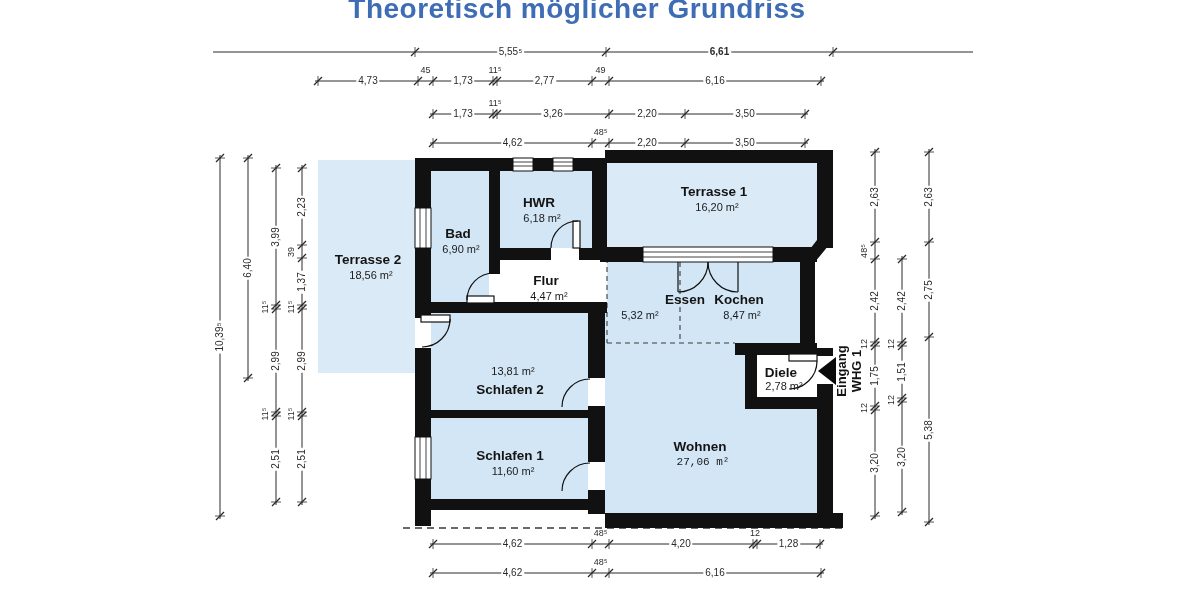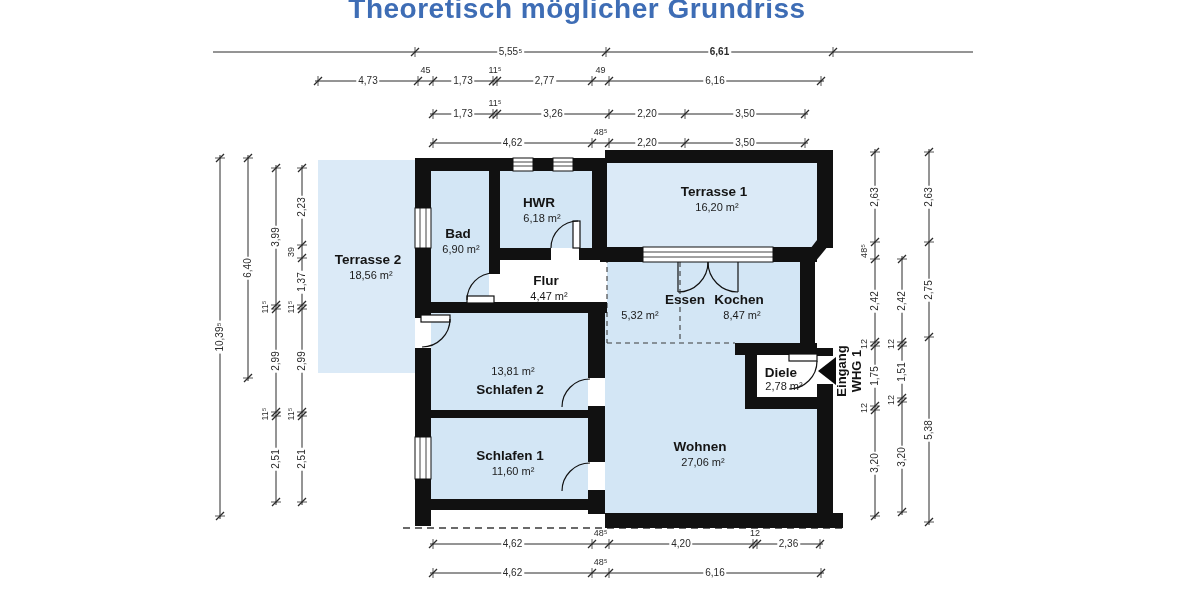--- a/index.html
+++ b/index.html
@@ -317,21 +317,21 @@
       <div class="room-area" style="left: 717px; top: 207px;">16,20 m²</div>
       <div class="room-name" style="left: 665px; top: 299px; padding-left: 40px;">Essen</div>
       <div class="room-area" style="left: 640px; top: 315px;">5,32 m²</div>
       <div class="room-name" style="left: 739px; top: 299px;">Kochen</div>
       <div class="room-area" style="left: 742px; top: 315px;">8,47 m²</div>
       <div class="room-name" style="left: 510px; top: 355px; margin-top: 34px;">Schlafen 2</div>
       <div class="room-area" style="left: 513px; top: 371px;">13,81 m²</div>
       <div class="room-name" style="left: 510px; top: 455px;">Schlafen 1</div>
       <div class="room-area" style="left: 513px; top: 471px;">11,60 m²</div>
       <div class="room-name" style="left: 700px; top: 446px;">Wohnen</div>
-      <div class="room-area" style="left: 703px; top: 462px;">27,06 m²</div>
+      <div class="room-area" style="left: 703px; top: 462px; font-family: Liberation Mono, monospace;">27,06 m²</div>
       <div class="room-name" style="left: 781px; top: 372px;">Diele</div>
       <div class="room-area" style="left: 784px; top: 386px;">2,78 m²</div>
     </div>
   <div id="dim-labels">
       <div class="dim-label" style="left: 510.5px; top: 52px;">5,55⁵</div>
       <div class="dim-label" style="left: 719.5px; top: 52px; font-weight: bold;">6,61</div>
       <div class="dim-label" style="left: 368px; top: 81px;">4,73</div>
       <div class="dim-label small" style="left: 425.5px; top: 71px;">45</div>
       <div class="dim-label" style="left: 463px; top: 81px;">1,73</div>
       <div class="dim-label small" style="left: 495px; top: 71px;">11⁵</div>
@@ -344,21 +344,21 @@
       <div class="dim-label" style="left: 647px; top: 114px;">2,20</div>
       <div class="dim-label" style="left: 745px; top: 114px;">3,50</div>
       <div class="dim-label" style="left: 512.5px; top: 143px;">4,62</div>
       <div class="dim-label small" style="left: 600.5px; top: 133px;">48⁵</div>
       <div class="dim-label" style="left: 647px; top: 143px;">2,20</div>
       <div class="dim-label" style="left: 745px; top: 143px;">3,50</div>
       <div class="dim-label" style="left: 512.5px; top: 544px;">4,62</div>
       <div class="dim-label small" style="left: 600.5px; top: 534px;">48⁵</div>
       <div class="dim-label" style="left: 681px; top: 544px;">4,20</div>
       <div class="dim-label small" style="left: 755px; top: 534px;">12</div>
-      <div class="dim-label" style="left: 788.5px; top: 544px;">2,36</div>
+      <div class="dim-label" style="left: 788.5px; top: 544px;">1,28</div>
       <div class="dim-label" style="left: 512.5px; top: 573px;">4,62</div>
       <div class="dim-label small" style="left: 600.5px; top: 563px;">48⁵</div>
       <div class="dim-label" style="left: 715px; top: 573px;">6,16</div>
       <div class="dim-label vert" style="left: 220px; top: 337px;">10,39⁵</div>
       <div class="dim-label vert" style="left: 248px; top: 268px;">6,40</div>
       <div class="dim-label vert" style="left: 276px; top: 236.5px;">3,99</div>
       <div class="dim-label small vert" style="left: 266px; top: 307px;">11⁵</div>
       <div class="dim-label vert" style="left: 276px; top: 360.5px;">2,99</div>
       <div class="dim-label small vert" style="left: 266px; top: 414px;">11⁵</div>
       <div class="dim-label vert" style="left: 276px; top: 459px;">2,51</div>

